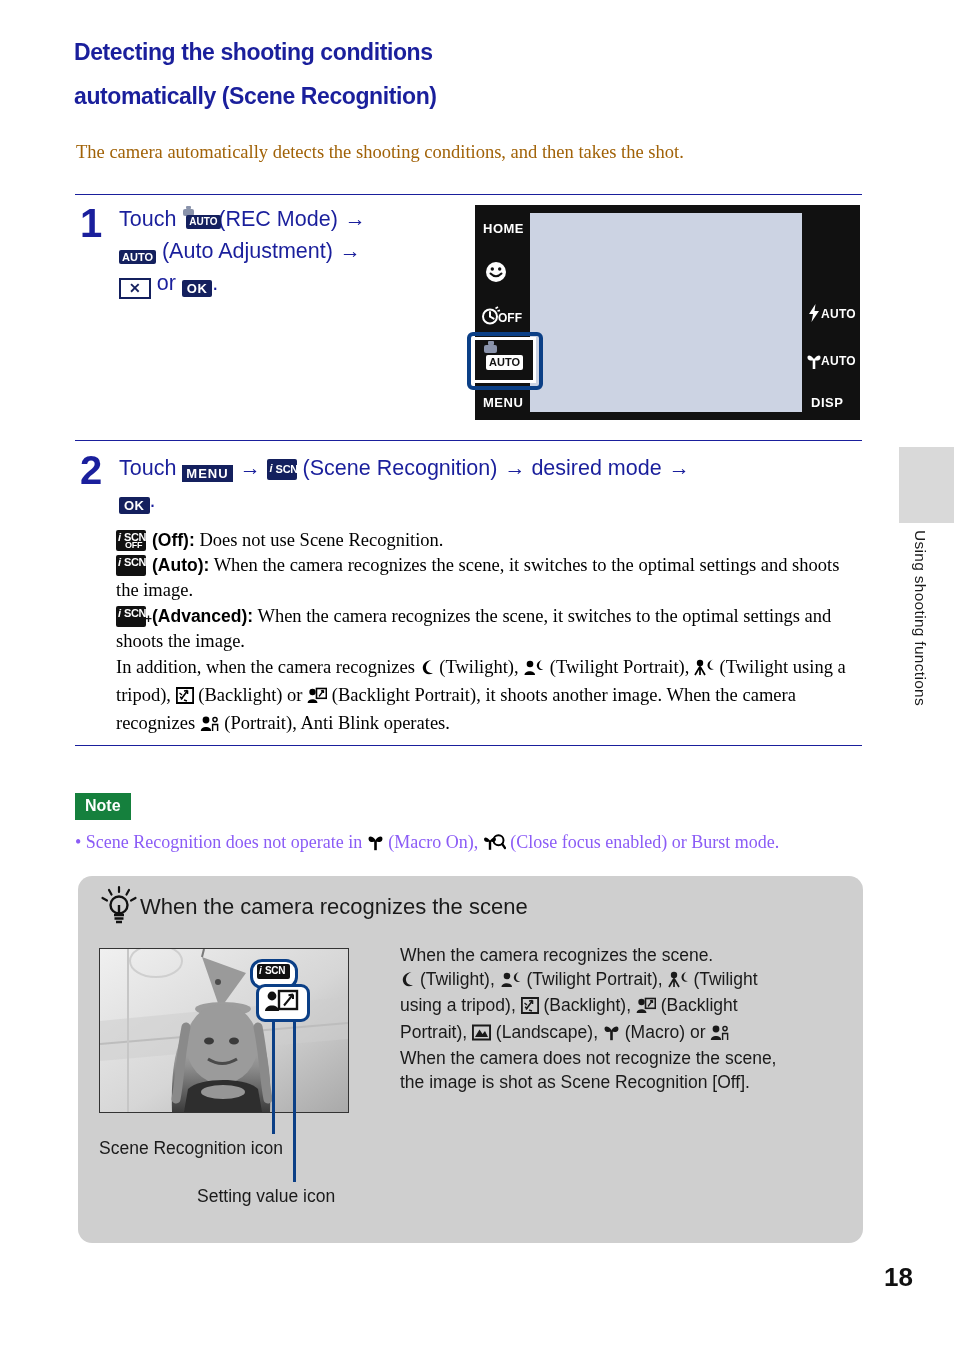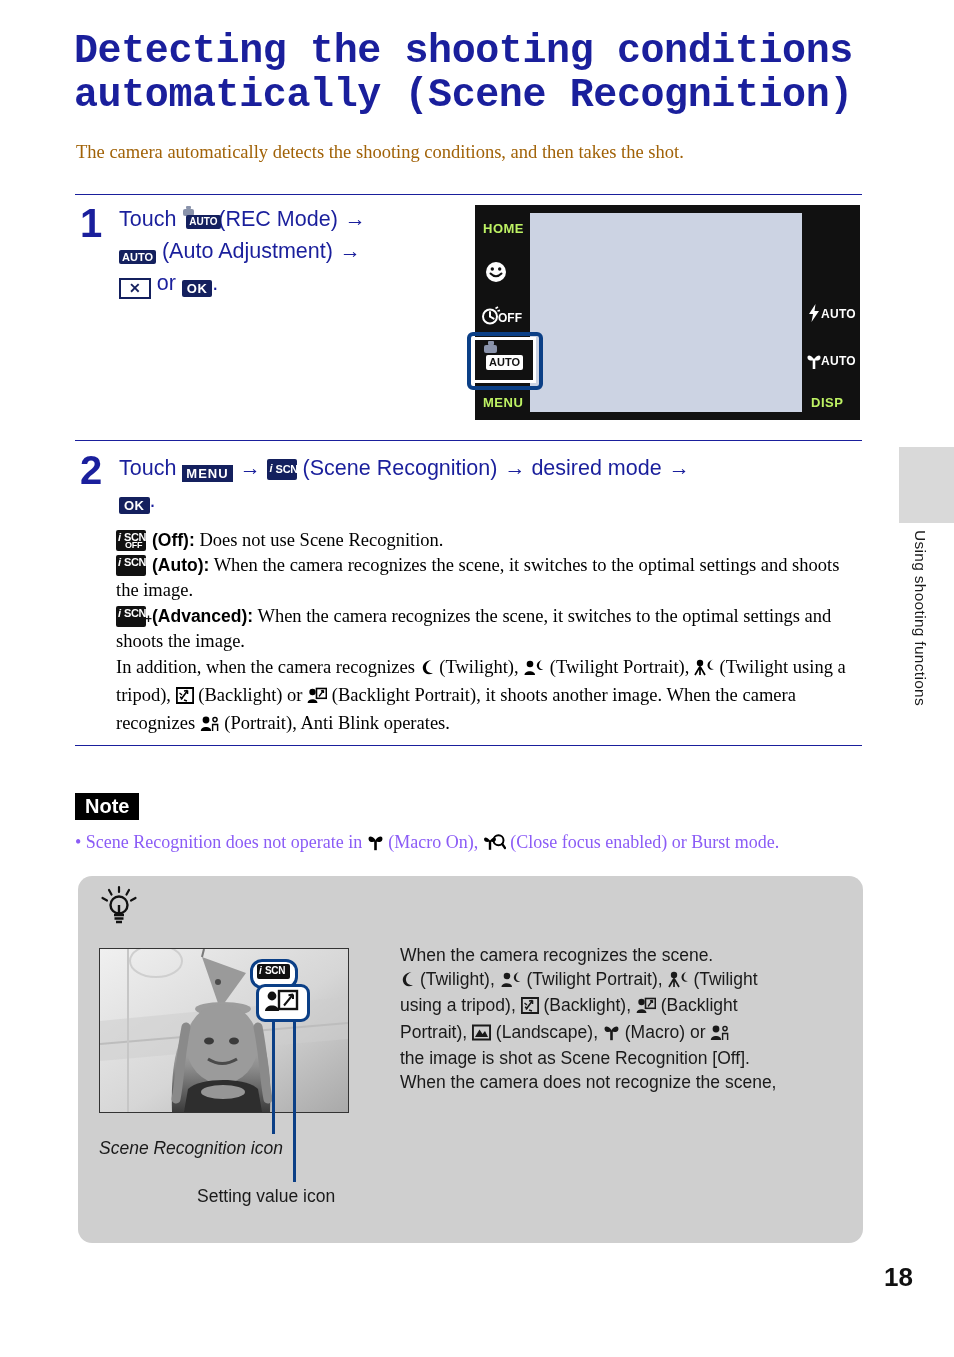--- a/index.html
+++ b/index.html
@@ -21,22 +21,22 @@
     position:absolute;left:899px;top:530px;width:30px;height:290px;
     font-family:"Liberation Sans", sans-serif;
     font-size:15.5px;color:#1a1a1a;letter-spacing:0.3px;
     writing-mode:vertical-rl;text-orientation:mixed;
     white-space:nowrap;
   }
 
   
   .title{
     position:absolute;left:74px;top:30px;width:790px;
-    font-family:Liberation Mono, monospace;
-    font-weight:bold;font-size:40px;line-height:44px;
+    font-family:Liberation Sans, sans-serif;
+    font-weight:bold;font-size:23px;line-height:44px;
     color:#1a1f9c;letter-spacing:-0.4px;
   }
   .intro{
     position:absolute;left:76px;top:140px;width:790px;
     font-size:18.5px;line-height:24px;color:#a16207;
   }
 
   
   .rule{position:absolute;left:75px;width:787px;height:1px;background:#1a1f9c;}
 
@@ -117,39 +117,39 @@
 
   
   .cam-screen{
     position:absolute;left:475px;top:205px;width:385px;height:215px;
     background:#111111;
   }
   .cam-lcd{
     position:absolute;left:55px;top:8px;width:272px;height:199px;background:#ccd3e3;
   }
   .cam-lbl{
-    position:absolute;color:#bef264;font-family:"Liberation Sans", sans-serif;
+    position:absolute;color:#ffffff;font-family:"Liberation Sans", sans-serif;
     font-weight:bold;font-size:13px;letter-spacing:0.5px;
   }
   .cam-icon{position:absolute;color:#fff;}
   .sel-box{
     position:absolute;left:467px;top:332px;width:68px;height:50px;
     border:4px solid #0b3f86;border-radius:6px;background:transparent;
   }
   .sel-inner{
     position:absolute;left:472px;top:337px;width:58px;height:40px;
     border:3px solid #ffffff;background:#111;
   }
 
   
   .note-badge{
     position:absolute;left:75px;top:793px;
-    background:#000000;color:#ffffff;
+    background:#15803d;color:#ffffff;
     font-family:"Liberation Sans", sans-serif;font-weight:bold;
-    font-size:20px;line-height:18px;padding:4px 10px 5px 10px;
+    font-size:16px;line-height:18px;padding:4px 10px 5px 10px;
   }
   .note-text{
     position:absolute;left:75px;top:830px;width:800px;
     font-size:18px;line-height:24px;color:#8b5cf6;
   }
 
   
   .tipbox{
     position:absolute;left:78px;top:876px;width:785px;height:367px;
     background:#cfcfcf;border-radius:14px;
@@ -163,21 +163,21 @@
     position:absolute;left:99px;top:948px;width:248px;height:163px;
     border:1px solid #333;overflow:hidden;
     background:linear-gradient(160deg,#e9e9e9 0%,#dcdcdc 35%,#bfbfbf 60%,#8f8f8f 100%);
   }
   .tip-right{
     position:absolute;left:400px;top:944px;width:450px;
     font-family:"Liberation Sans", sans-serif;font-size:17.5px;line-height:23.5px;color:#1a1a1a;
   }
   .cap1{
     position:absolute;left:99px;top:1138px;
-    font-family:"Liberation Sans", sans-serif;font-size:17.5px;color:#1a1a1a;font-style:italic;
+    font-family:"Liberation Sans", sans-serif;font-size:17.5px;color:#1a1a1a;
   }
   .cap2{
     position:absolute;left:197px;top:1186px;
     font-family:"Liberation Sans", sans-serif;font-size:17.5px;color:#1a1a1a;
   }
   .pagenum{
     position:absolute;left:884px;top:1262px;
     font-family:"Liberation Sans", sans-serif;font-size:26px;font-weight:bold;color:#111;
   }
 
@@ -402,20 +402,21 @@
 
   <div class="tipbox"></div>
   <div class="bulb">
     <svg width="38" height="44" viewBox="0 0 38 44" aria-hidden="true">
       <circle cx="19" cy="21" r="8.5" fill="none" stroke="#111" stroke-width="2.4"></circle>
       <path d="M19 21 L19 32" stroke="#111" stroke-width="2.4"></path>
       <path d="M14 31 L24 31 M14.5 34.5 L23.5 34.5 M16 38 L22 38" stroke="#111" stroke-width="2.6"></path>
       <path d="M19 3 L19 8 M9 6 L11.5 10.5 M29 6 L26.5 10.5 M2.5 14 L7 16.5 M35.5 14 L31 16.5" stroke="#111" stroke-width="2.2" stroke-linecap="round"></path>
     </svg>
   </div>
+  <div class="tip-title">When the camera recognizes the scene</div>
 
   <div class="photo">
     <svg width="248" height="163" viewBox="0 0 248 163" aria-hidden="true">
       <defs>
         <linearGradient id="bgwall" x1="0" y1="0" x2="1" y2="1">
           <stop offset="0%" stop-color="#f0f0f0"></stop>
           <stop offset="55%" stop-color="#d6d6d6"></stop>
           <stop offset="100%" stop-color="#a9a9a9"></stop>
         </linearGradient>
         <linearGradient id="girl" x1="0" y1="0" x2="0" y2="1">
@@ -536,18 +537,18 @@
       <span>(Macro) or</span>
       <span class="bicon">
         <svg width="20" height="17" viewBox="0 0 20 17" aria-hidden="true">
           <circle cx="6" cy="5" r="3.4" fill="#1a1a1a"></circle>
           <path d="M0.8 16 C0.8 10.8 11.2 10.8 11.2 16 Z" fill="#1a1a1a"></path>
           <circle cx="15" cy="4.6" r="2.1" fill="none" stroke="#1a1a1a" stroke-width="1.4"></circle>
           <path d="M12.6 16 L12.6 9.5 L17.6 9.5 L17.6 16" fill="none" stroke="#1a1a1a" stroke-width="1.4"></path>
         </svg>
       </span>
     </div>
+    <div>When the camera does not recognize the scene,</div>
     <div>the image is shot as Scene Recognition [Off].</div>
-    <div>When the camera does not recognize the scene,</div>
   </div>
 
   <div class="pagenum">18</div>
 </div>
 
 </body></html>

